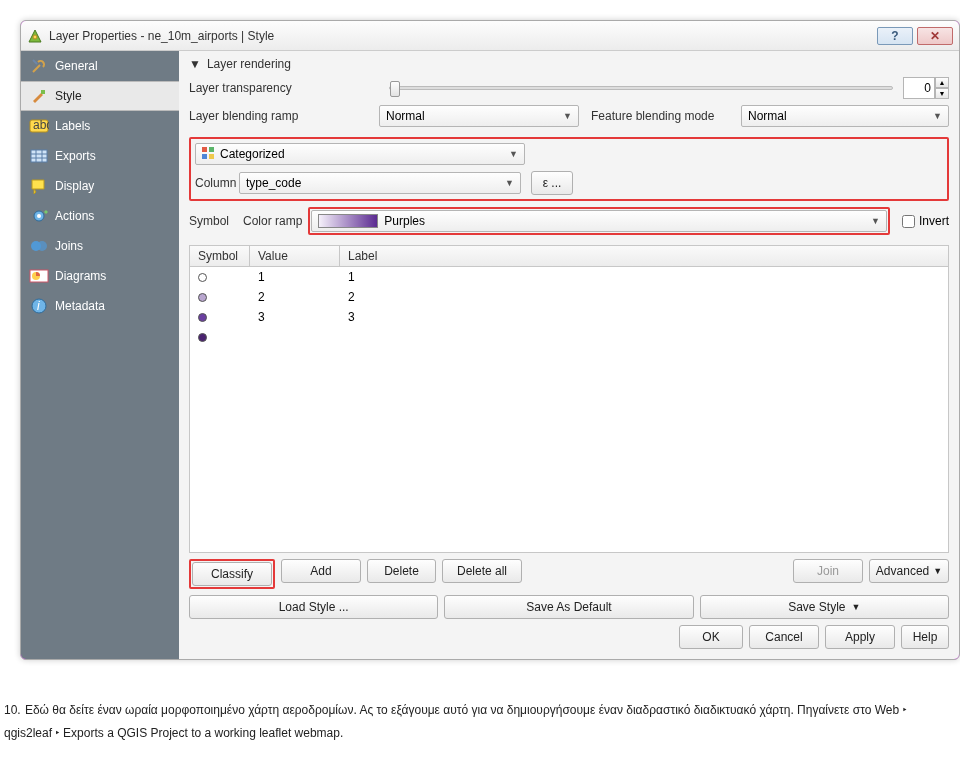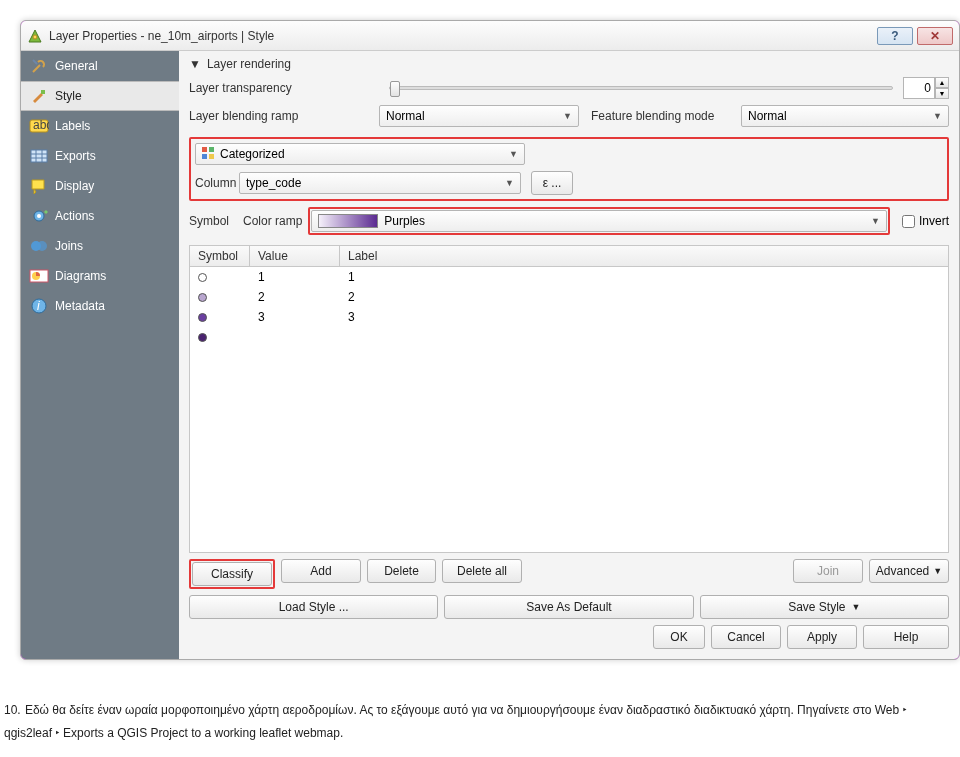--- a/index.html
+++ b/index.html
@@ -275,24 +275,24 @@
       <div class="footer-btns">
         <div class="btn" style="flex:1">Load Style ...</div>
         <div class="btn" style="flex:1">Save As Default</div>
         <div class="btn" style="flex:1">
             <span>Save Style</span>
             <span style="margin-left:6px;font-size:9px">▼</span>
           </div>
       </div>
 
       <div class="bottom-btns">
-        <div class="btn" style="width:52px">OK</div>
+        <div class="btn" style="width:64px">OK</div>
         <div class="btn" style="width:70px">Cancel</div>
         <div class="btn" style="width:70px">Apply</div>
-        <div class="btn" style="width:86px">Help</div>
+        <div class="btn" style="width:48px">Help</div>
       </div>
     </div>
   </div>
 </div>
 
 <div class="caption">
   <span class="num">10.</span>
   <span>Εδώ θα δείτε έναν ωραία μορφοποιημένο χάρτη αεροδρομίων. Ας το εξάγουμε αυτό για να δημιουργήσουμε έναν διαδραστικό διαδικτυακό χάρτη. Πηγαίνετε στο Web ‣ qgis2leaf ‣ Exports a QGIS Project to a working leaflet webmap.</span>
 </div>
 

